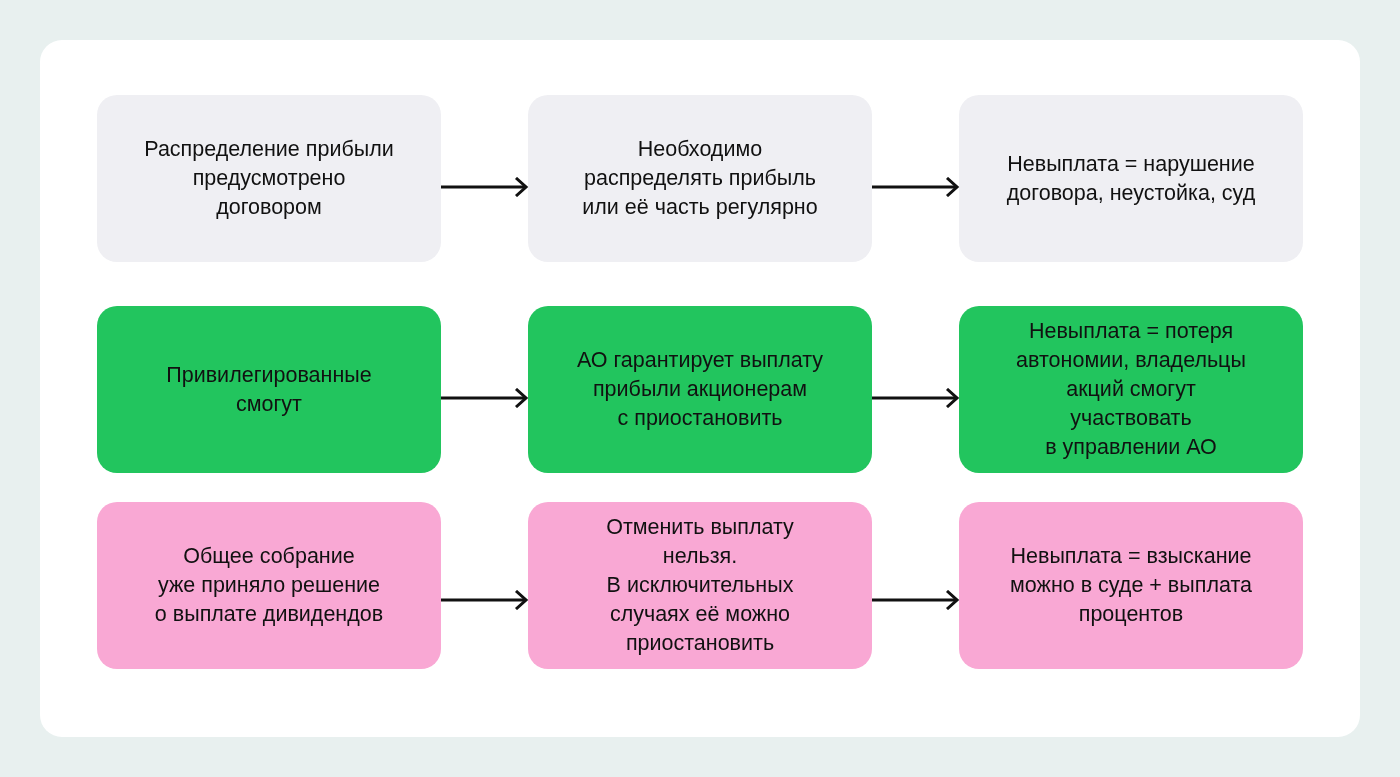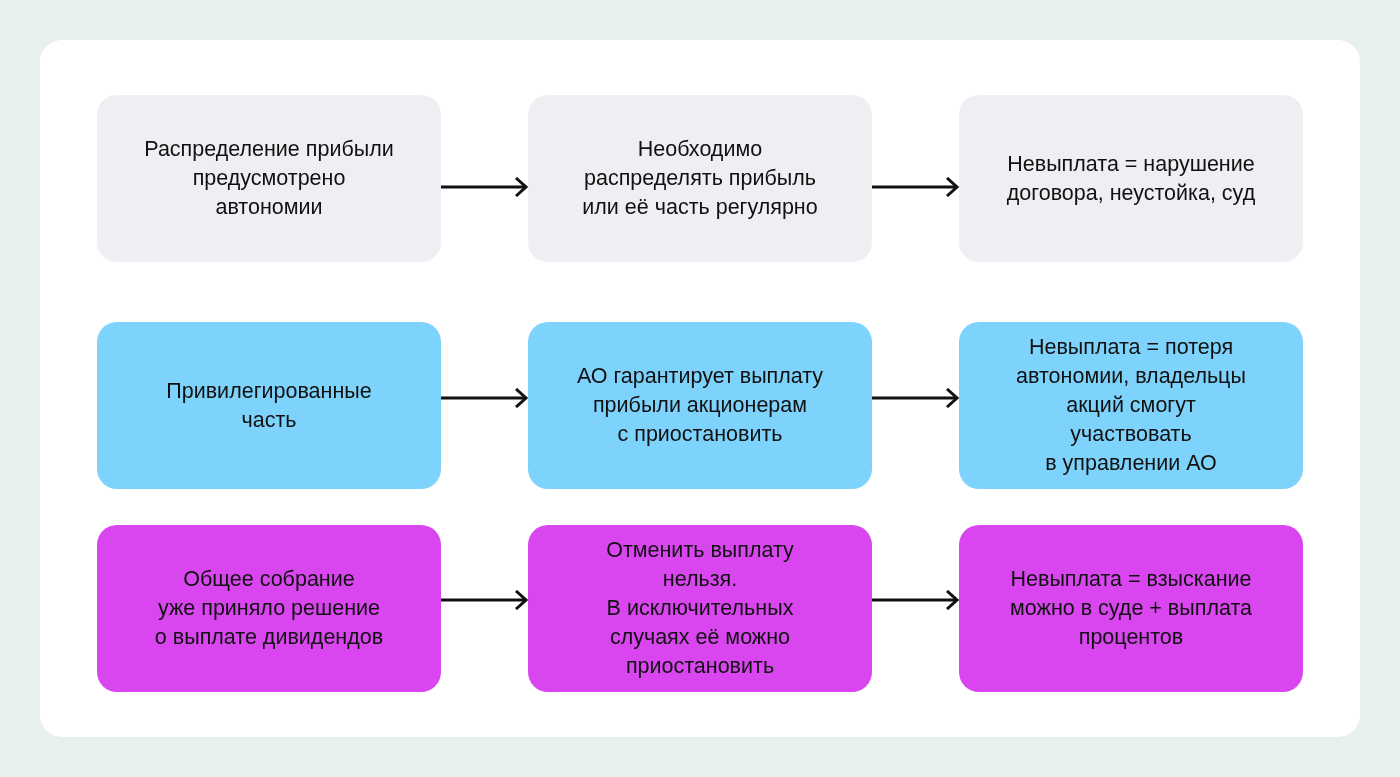--- a/index.html
+++ b/index.html
@@ -2,49 +2,49 @@
 <html><head>
 <meta charset="utf-8">
 <style>
   html,body{margin:0;padding:0;}
   body{width:1400px;height:777px;background:#E8F0EF;position:relative;overflow:hidden;font-family:"Liberation Sans","DejaVu Sans",sans-serif;}
   .panel{position:absolute;left:40px;top:40px;width:1320px;height:697px;background:#fff;border-radius:22px;}
   .box{position:absolute;width:344px;height:167px;border-radius:20px;display:flex;align-items:center;justify-content:center;text-align:center;box-sizing:border-box;padding:0 18px;}
   .box span{font-size:21.5px;line-height:29px;color:#111;white-space:pre-line;}
   .c1{left:97px}.c2{left:528px}.c3{left:959px}
   .r1{top:95px;background:#EFEFF3}
-  .r2{top:322px;background:#7dd3fc}
-  .r3{top:525px;background:#d946ef}
+  .r2{top:306px;background:#22c55e}
+  .r3{top:502px;background:#f9a8d4}
   .arrow{position:absolute;width:88px;height:20px;}
   .a1{left:441px}.a2{left:872px}
   .ar1{top:177px}.ar2{top:388px}.ar3{top:590px}
 </style>
 </head>
 <body>
 
 <div class="panel"></div>
 
 <div class="box r1 c1">
     <span>Распределение прибыли
 предусмотрено
-автономии</span>
+договором</span>
   </div>
 <div class="box r1 c2">
     <span>Необходимо
 распределять прибыль
 или её часть регулярно</span>
   </div>
 <div class="box r1 c3">
     <span>Невыплата = нарушение
 договора, неустойка, суд</span>
   </div>
 
 <div class="box r2 c1">
     <span>Привилегированные
-часть</span>
+смогут</span>
   </div>
 <div class="box r2 c2">
     <span>АО гарантирует выплату
 прибыли акционерам
 с приостановить</span>
   </div>
 <div class="box r2 c3">
     <span>Невыплата = потеря
 автономии, владельцы
 акций смогут

